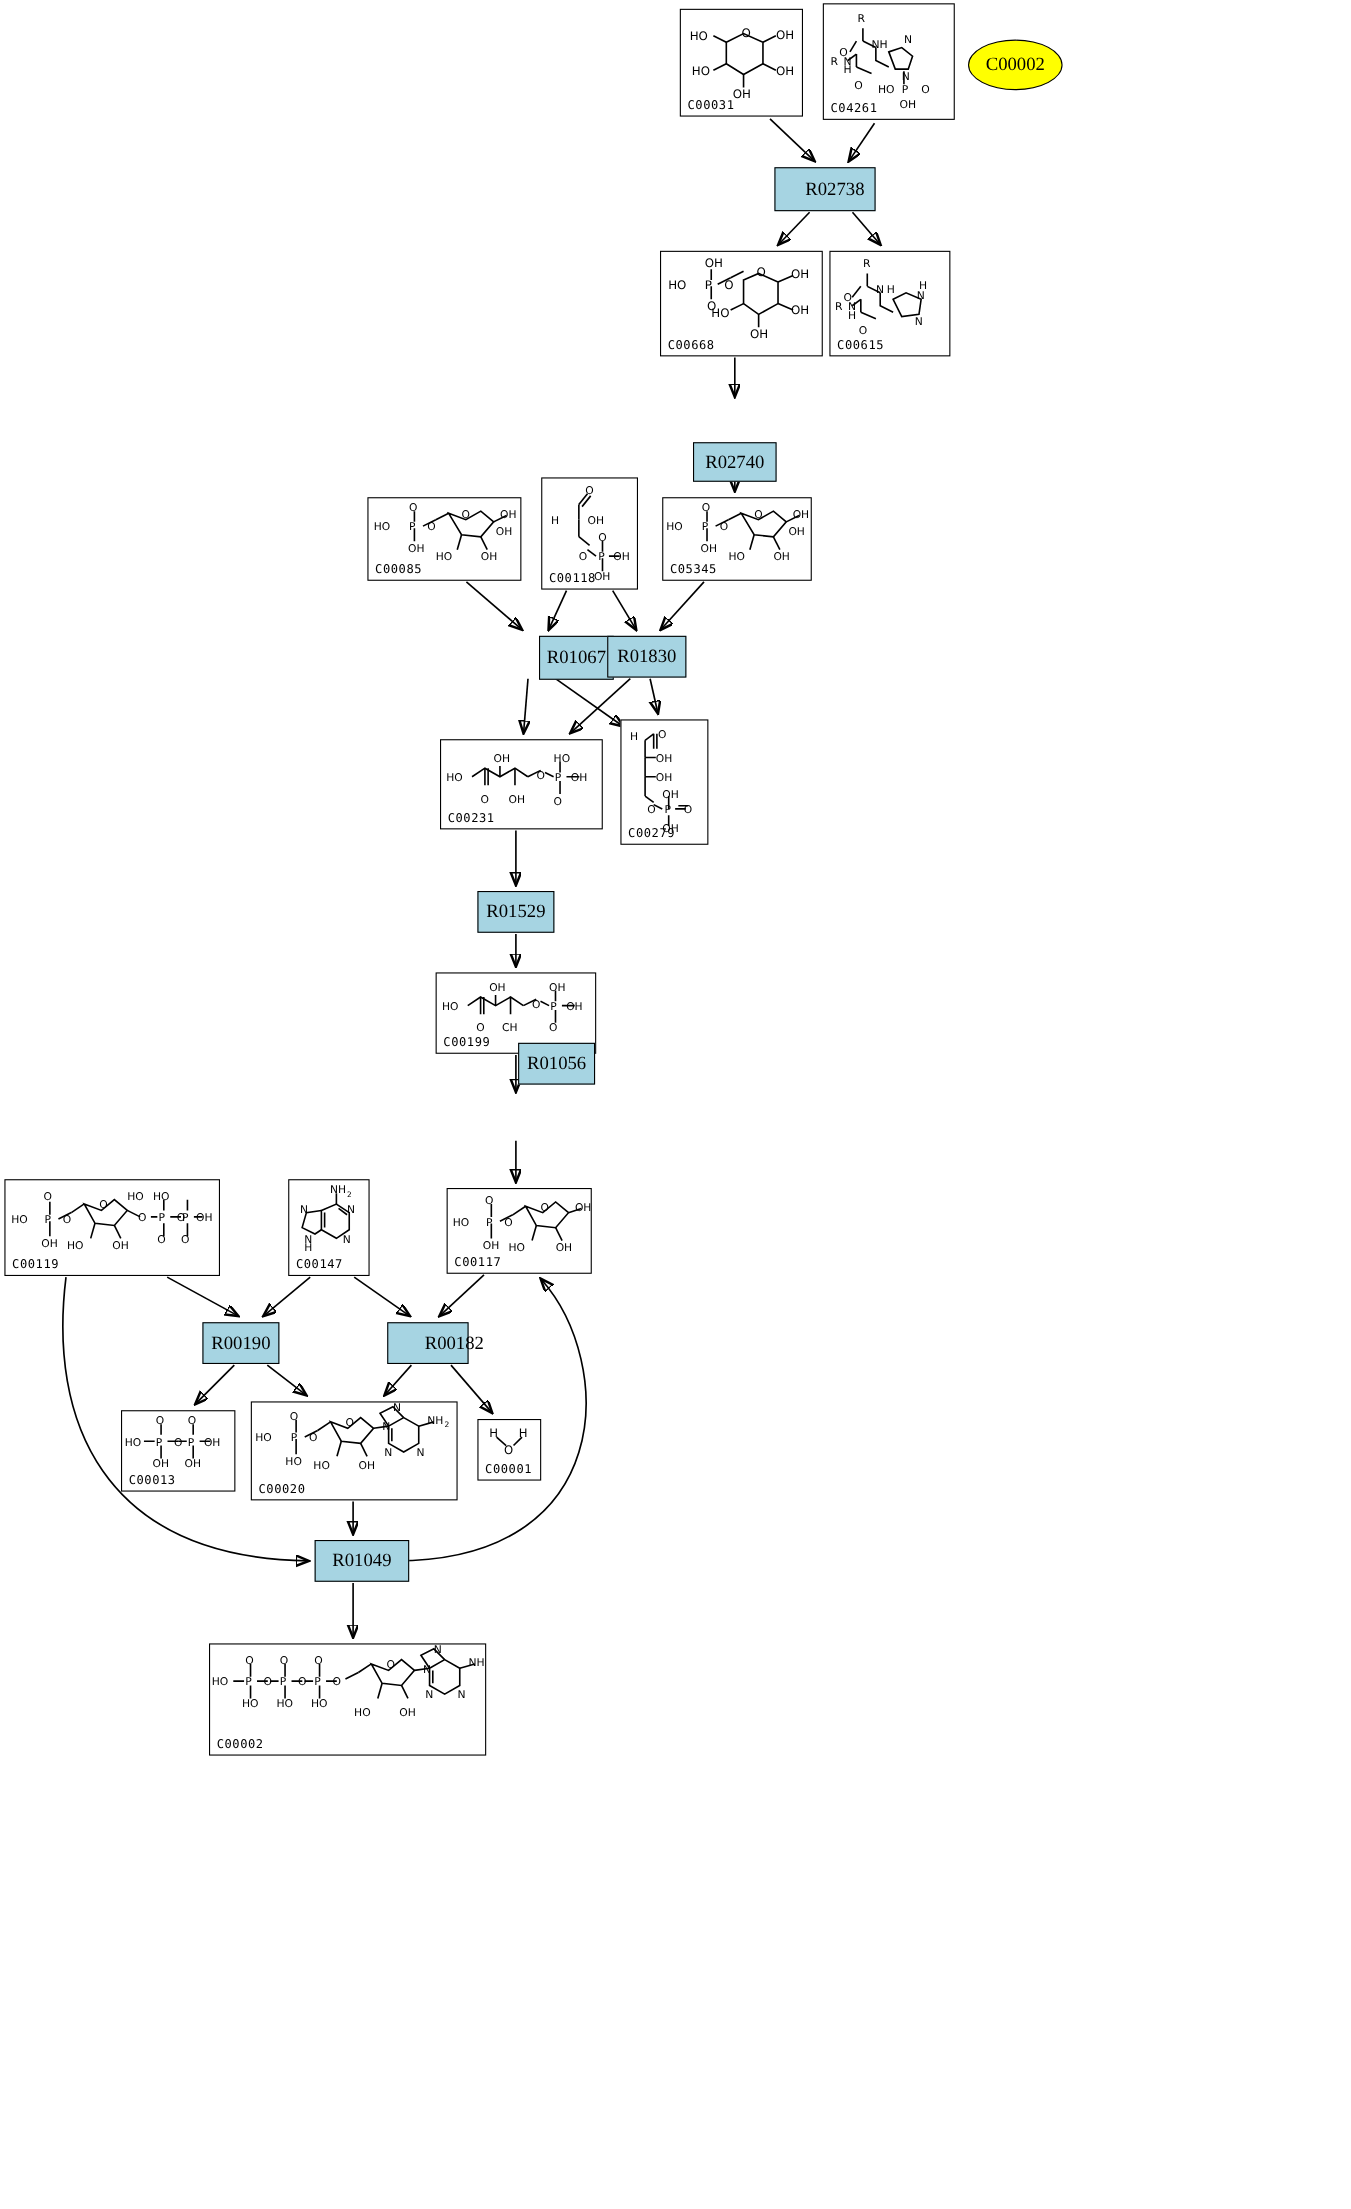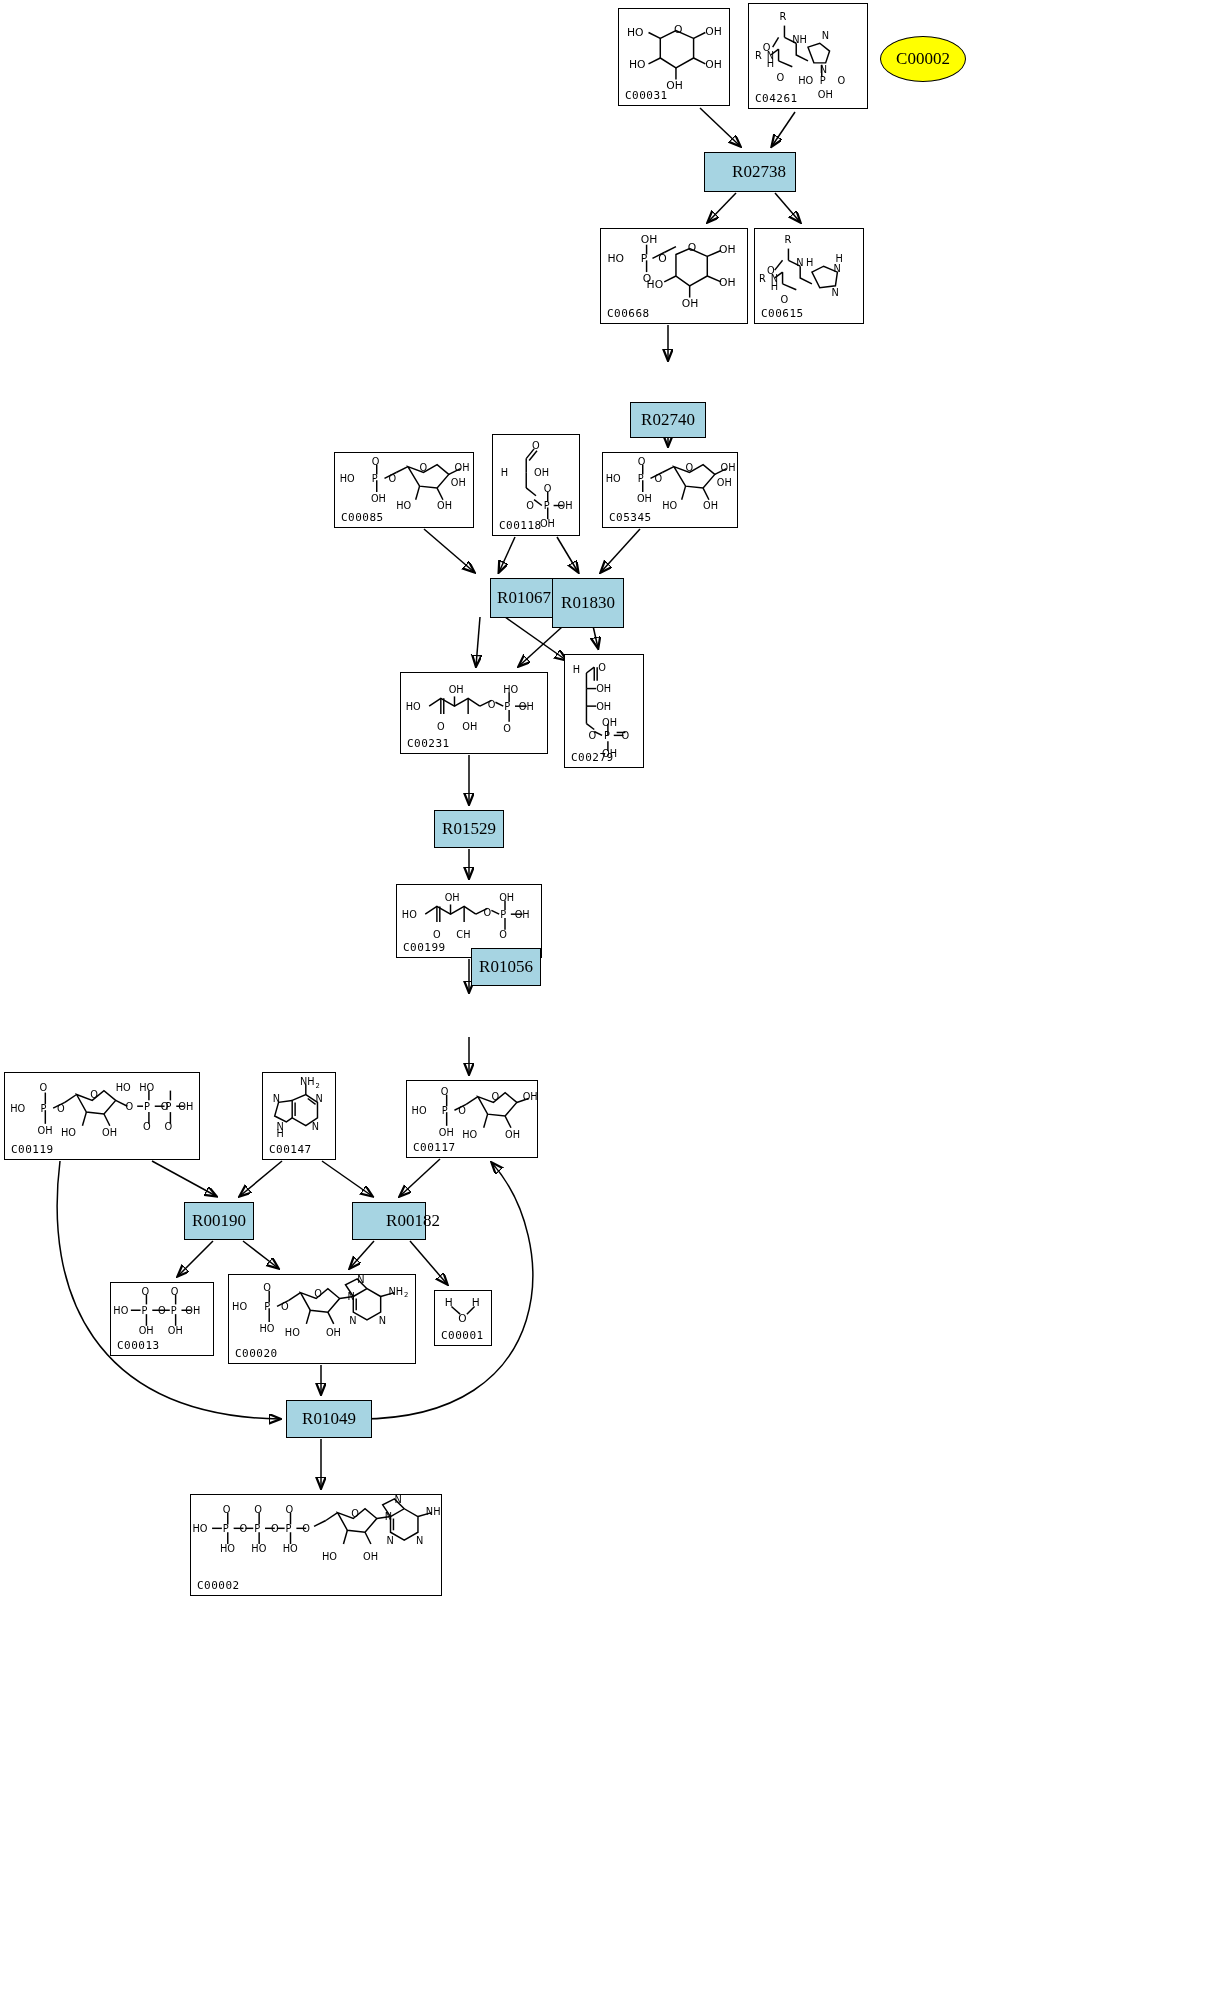--- a/index.html
+++ b/index.html
@@ -605,21 +605,21 @@
         <text x="228" y="50">N</text>
         <text x="238" y="20">NH</text>
       </g>
     </svg>
     <span class="cid">C00002</span>
   </div>
 
   <div class="rbox" style="left:704px;top:152px;width:92px;height:40px;padding-left:18px;">R02738</div>
   <div class="rbox" style="left:630px;top:366px;width:76px;height:36px;margin-top:36px;">R02740</div>
   <div class="rbox" style="left:450px;top:578px;width:68px;height:40px;margin-left:40px;">R01067</div>
-  <div class="rbox" style="left:552px;top:578px;width:72px;height:50px;">R01830</div>
+  <div class="rbox" style="left:552px;top:578px;width:72px;height:38px;">R01830</div>
   <div class="rbox" style="left:434px;top:810px;width:70px;height:38px;">R01529</div>
   <div class="rbox" style="left:434px;top:948px;width:70px;height:38px;margin-left:37px;">R01056</div>
   <div class="rbox" style="left:184px;top:1202px;width:70px;height:38px;">R00190</div>
   <div class="rbox" style="left:352px;top:1202px;width:74px;height:38px;padding-left:48px;">R00182</div>
   <div class="rbox" style="left:286px;top:1400px;width:86px;height:38px;">R01049</div>
 
   <div class="oval" style="left:880px;top:36px;width:84px;height:44px;">C00002</div>
 
 </div>
 

